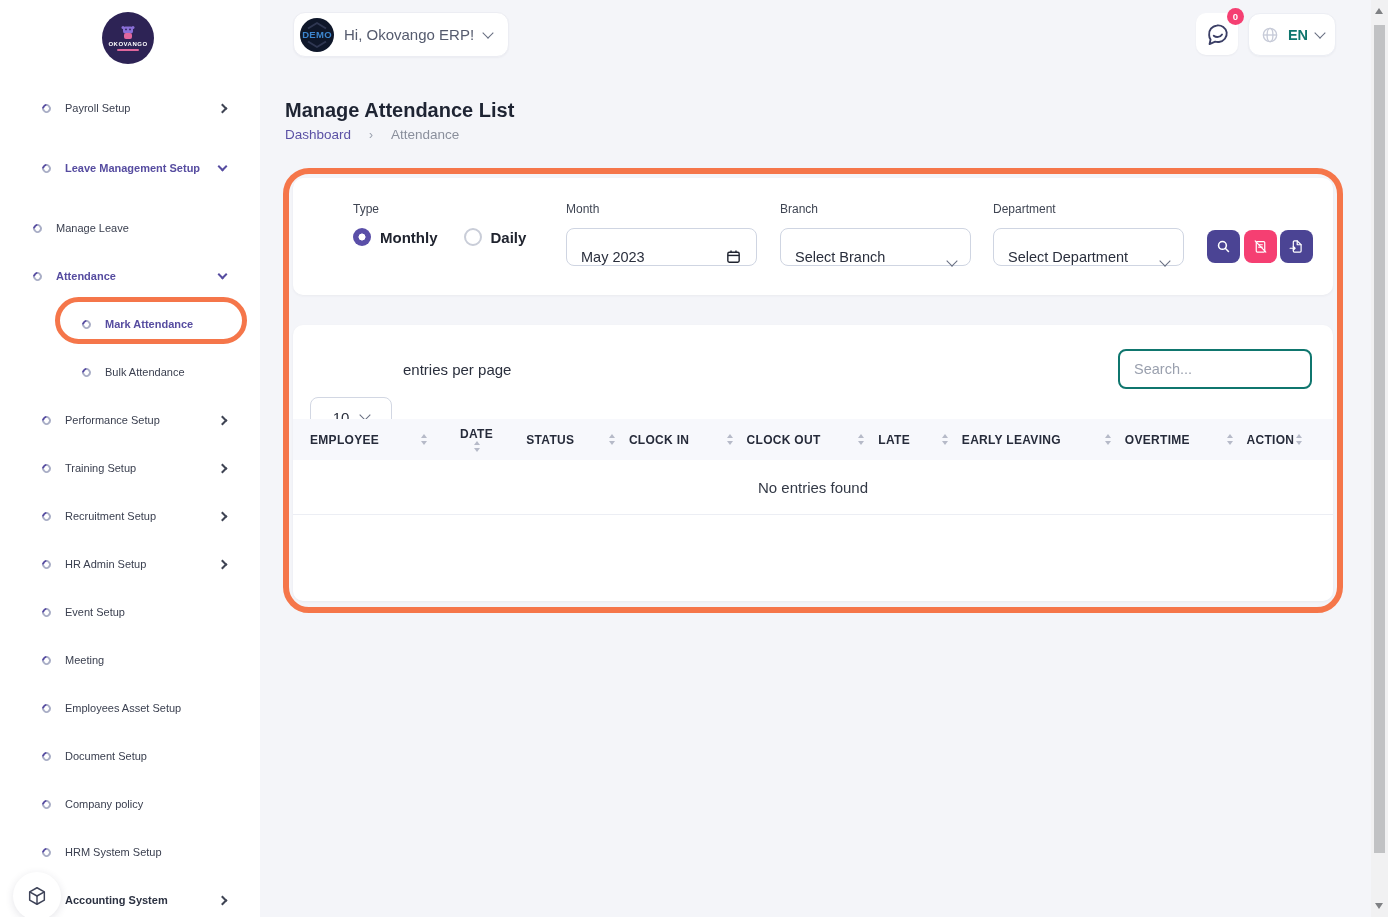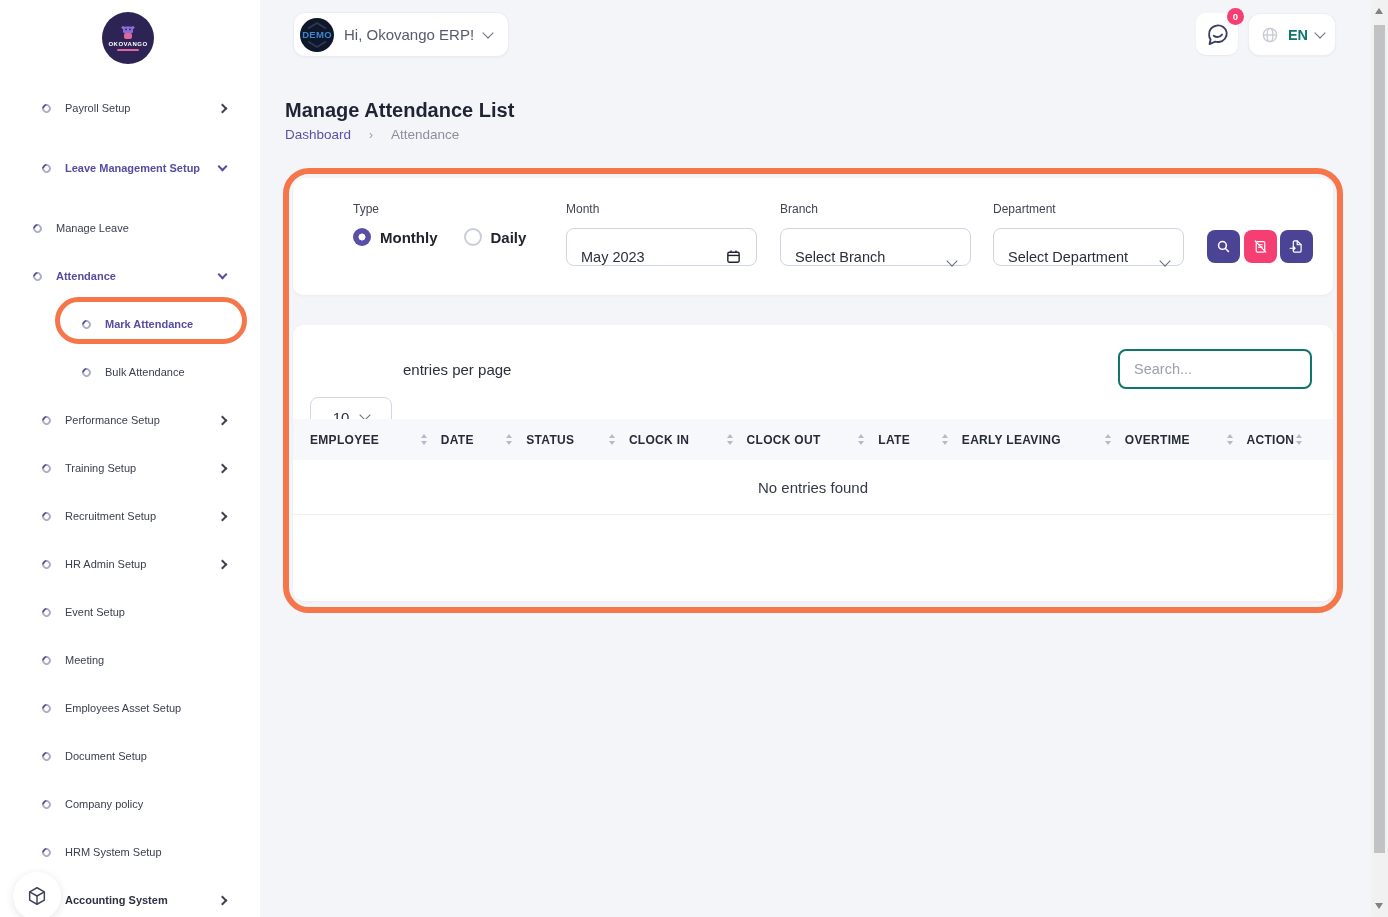--- a/index.html
+++ b/index.html
@@ -406,21 +406,21 @@
     <input class="search-input" type="text" placeholder="Search..." style="">
 
     <div class="thead" id="table-header-row">
         <div class="th" style="width: 13%;">
           <span class="th-label">EMPLOYEE</span>
           <span class="sort-icon">
             <i class="tri-up"></i>
             <i class="tri-down"></i>
           </span>
         </div>
-        <div class="th" style="width: 8.5%;">
+        <div class="th" style="width: 8.5%; flex-direction: column;">
           <span class="th-label">DATE</span>
           <span class="sort-icon">
             <i class="tri-up"></i>
             <i class="tri-down"></i>
           </span>
         </div>
         <div class="th" style="width: 10.2%;">
           <span class="th-label">STATUS</span>
           <span class="sort-icon">
             <i class="tri-up"></i>

